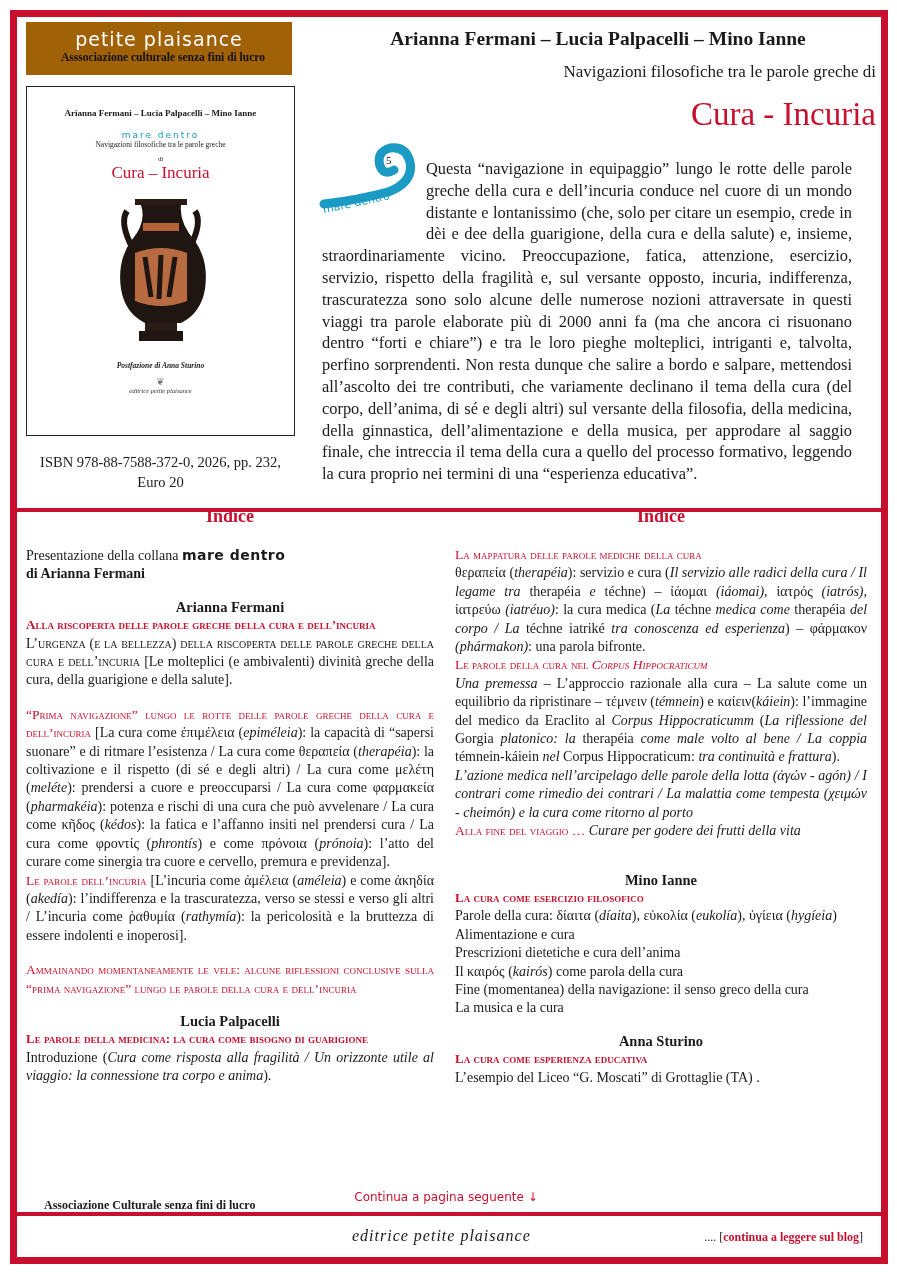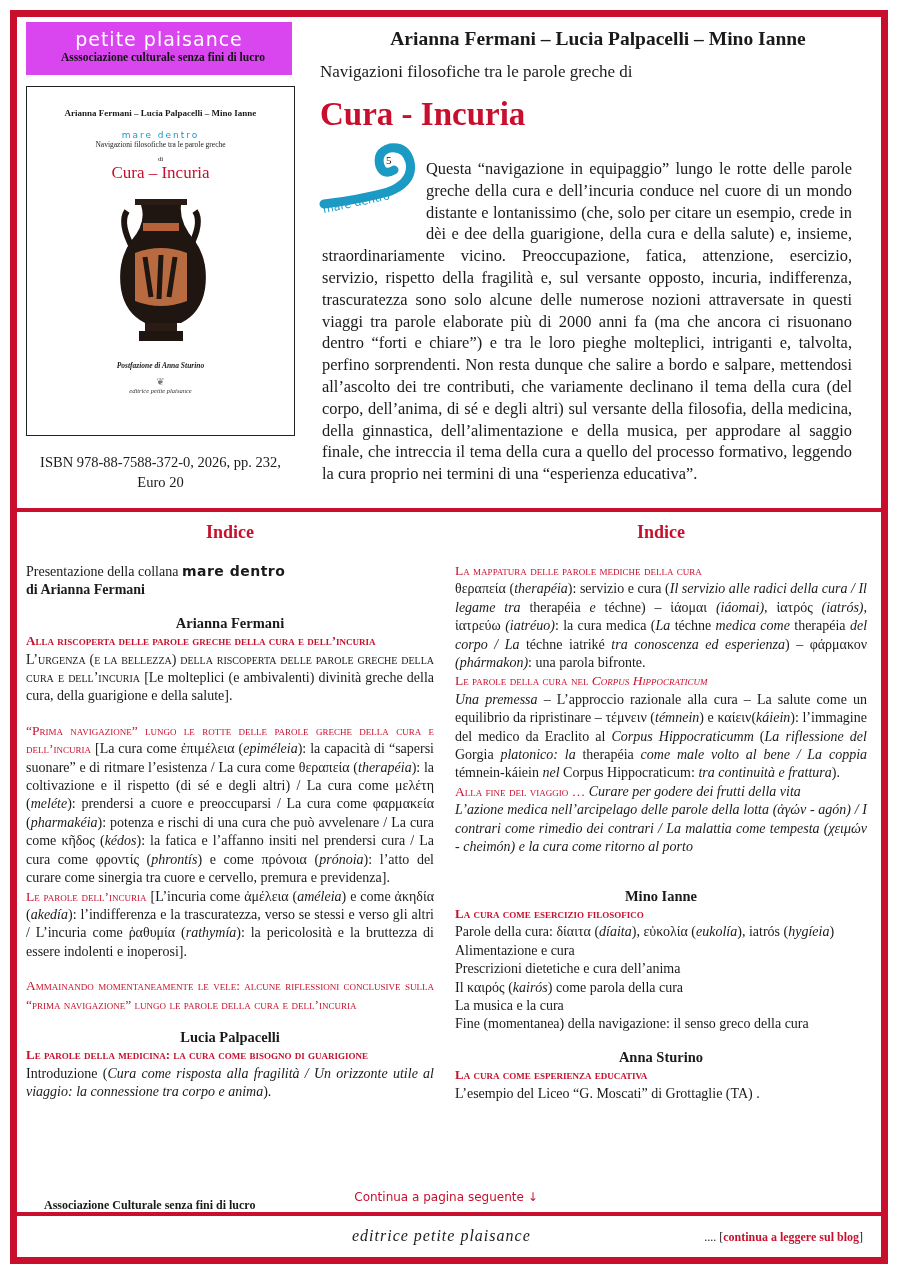--- a/index.html
+++ b/index.html
@@ -2,46 +2,46 @@
 <html><head>
 <meta charset="utf-8">
 <style>
   html, body { margin:0; padding:0; background:#fff; }
   body { width:897px; height:1274px; position:relative; font-family:"Liberation Serif","DejaVu Serif",serif; color:#1a1a1a; overflow:hidden; }
   .red-box { position:absolute; border:7px solid #c8102e; box-sizing:border-box; }
   #box-top { left:10px; top:10px; width:878px; height:502px; border-bottom-width:4px; }
   #box-mid { left:10px; top:508px; width:878px; height:708px; border-top-width:4px; border-bottom-width:4px; }
   #box-foot { left:10px; top:1212px; width:878px; height:52px; border-top-width:4px; }
 
-  .logo-band { position:absolute; left:26px; top:22px; width:266px; height:53px; background:#d946ef; text-align:center; }
+  .logo-band { position:absolute; left:26px; top:22px; width:266px; height:53px; background:#a16207; text-align:center; }
   .logo-band .brand { font-family:"DejaVu Sans",sans-serif; color:#fff; font-size:19px; letter-spacing:1px; margin-top:6px; line-height:22px; }
   .logo-band .sub { font-size:11.5px; font-weight:bold; color:#111; line-height:14px;padding-left:8px; }
 
   .cover { position:absolute; left:26px; top:86px; width:269px; height:350px; border:1px solid #222; box-sizing:border-box; background:#fff; text-align:center; }
   .cover .c-authors { font-size:9px; font-weight:bold; margin-top:21px; }
   .cover .c-series { font-family:"DejaVu Sans",sans-serif; color:#1b9ac4; font-size:9px; letter-spacing:2px; margin-top:12px; }
   .cover .c-nav { font-size:7.5px; margin-top:0px; }
   .cover .c-di { font-size:7px; margin-top:6px; }
   .cover .c-title { font-size:17px; color:#c8102e; margin-top:0px; }
   .vase { position:relative; width:112px; height:160px; margin:8px auto 0; }
   .cover .c-post { font-size:7.5px; font-style:italic; font-weight:bold; margin-top:10px; }
   .cover .c-feather { font-size:10px; color:#777; margin-top:6px; }
   .cover .c-pub { font-size:6.5px; font-style:italic; color:#333; }
 
   .isbn { position:absolute; left:26px; top:452px; width:269px; text-align:center; font-size:14.5px; line-height:20px; }
 
   .hdr-authors { position:absolute; left:320px; top:28px; width:556px; text-align:center; font-size:19.5px; font-weight:bold; }
-  .hdr-nav { position:absolute; left:320px; top:62px; width:556px; text-align:left; font-size:17px; }
-  .hdr-title { position:absolute; left:320px; top:96px; width:556px; text-align:left; font-size:33px; color:#c8102e;font-weight:bold; }
+  .hdr-nav { position:absolute; left:320px; top:62px; width:556px; text-align:right; font-size:17px; }
+  .hdr-title { position:absolute; left:320px; top:96px; width:556px; text-align:right; font-size:33px; color:#c8102e; }
 
   .badge { position:absolute; left:318px; top:142px; width:102px; height:72px; }
   .abstract { position:absolute; left:322px; top:158px; width:530px; font-size:16.4px; line-height:21.8px; text-align:justify; }
   .abstract .float { float:left; width:104px; height:86px; }
 
-  .col { position:absolute; top:520px; font-size:14px; line-height:18.4px; }
+  .col { position:absolute; top:504px; font-size:14px; line-height:18.4px; }
   #col-left { left:26px; width:408px; }
   #col-right { left:455px; width:412px; }
   .idx-head { text-align:center; color:#c8102e; font-size:18px; font-weight:bold; margin:0 0 18px 0; line-height:24px; }
   .sc { font-variant:small-caps; color:#c8102e; font-size:13.5px; }
   .scb { font-variant:small-caps; color:#c8102e; font-weight:bold; font-size:13px; }
   .scdark { font-variant:small-caps;margin-top:20px; }
   .author { text-align:center; font-weight:bold; font-size:14.5px; margin-top:14px; }
   .p { text-align:justify; margin:0; }
   .gap { height:16px; }
   .md { font-family:"DejaVu Sans",sans-serif; font-weight:bold; font-size:14px; letter-spacing:0.5px; }
@@ -147,32 +147,32 @@
 <div class="col" id="col-right">
   <div class="idx-head">Indice</div>
   <div class="p sc">La mappatura delle parole mediche della cura</div>
   <div class="p">
     <span>θεραπεία</span> (<i>therapéia</i><span>): servizio e cura (</span><i>Il servizio alle radici della cura / Il legame tra</i><span> therapéia </span><i>e</i><span> téchne) – </span><span>ἰάομαι</span> <i>(iáomai),</i> <span>ἰατρός</span> <i>(iatrós),</i> <span>ἰατρεύω</span> <i>(iatréuo)</i><span>: la cura medica (</span><i>La</i><span> téchne </span><i>medica come</i><span> therapéia </span><i>del corpo /  La</i><span> téchne iatriké </span><i>tra conoscenza ed esperienza</i><span>) –  </span><span>φάρμακον</span> <i>(phármakon)</i><span>: una parola bifronte.</span>
   </div>
   <div class="p sc"><span>Le parole della cura nel </span><i>Corpus Hippocraticum</i></div>
   <div class="p">
     <i>Una premessa</i><span> –  L’approccio razionale alla cura – La salute come un equilibrio da ripristinare – </span><span>τέμνειν</span> (<i>témnein</i><span>) e </span><span>καίειν</span><br style="display:none">(<i>káiein</i><span>): l’immagine del medico da Eraclito al </span><i>Corpus Hippocraticumm</i><span> (</span><i>La riflessione del</i><span> Gorgia </span><i>platonico: la</i><span> therapéia </span><i>come male volto al bene / La coppia</i><span> témnein-káiein </span><i>nel</i><span> Corpus Hippocraticum: </span><i>tra continuità e frattura</i><span>).</span>
   </div>
+  <div class="p"><i>L’azione medica nell’arcipelago delle parole della lotta (ἀγών - agón) / I contrari come rimedio dei contrari / La malattia come tempesta (χειμών - cheimón) e la cura come ritorno al porto</i></div>
   <div class="p"><span class="sc">Alla fine del viaggio …</span><i> Curare per godere dei frutti della vita</i></div>
-  <div class="p"><i>L’azione medica nell’arcipelago delle parole della lotta (ἀγών - agón) / I contrari come rimedio dei contrari / La malattia come tempesta (χειμών - cheimón) e la cura come ritorno al porto</i></div>
 
   <div class="gap"></div>
   <div class="author">Mino Ianne</div>
   <div class="p scb">La cura come esercizio filosofico</div>
-  <div class="p"><span>Parole della cura: </span><span id="r5words"><span>δίαιτα</span> (<i>díaita</i>), <span>εὐκολία</span> (<i>eukolía</i>), <span>iatrós</span> (<i>hygíeia</i>)</span></div>
+  <div class="p"><span>Parole della cura: </span><span id="r5words"><span>δίαιτα</span> (<i>díaita</i>), <span>εὐκολία</span> (<i>eukolía</i>), <span>ὑγίεια</span> (<i>hygíeia</i>)</span></div>
   <div class="p">Alimentazione e cura</div>
   <div class="p">Prescrizioni dietetiche e cura dell’anima</div>
   <div class="p"><span>Il </span><span>καιρός</span> (<i>kairós</i><span>) come parola della cura</span></div>
+  <div class="p">Fine (momentanea) della navigazione: il senso greco della cura</div>
   <div class="p">La musica e la cura</div>
-  <div class="p">Fine (momentanea) della navigazione: il senso greco della cura</div>
 
   <div class="author">Anna Sturino</div>
   <div class="p scb">La cura come esperienza educativa</div>
   <div class="p">L’esempio del Liceo “G. Moscati” di Grottaglie (TA) .</div>
 </div>
 
 <div class="continua">
   <span>Continua a pagina seguente</span>
   <span>↓</span>
 </div>

